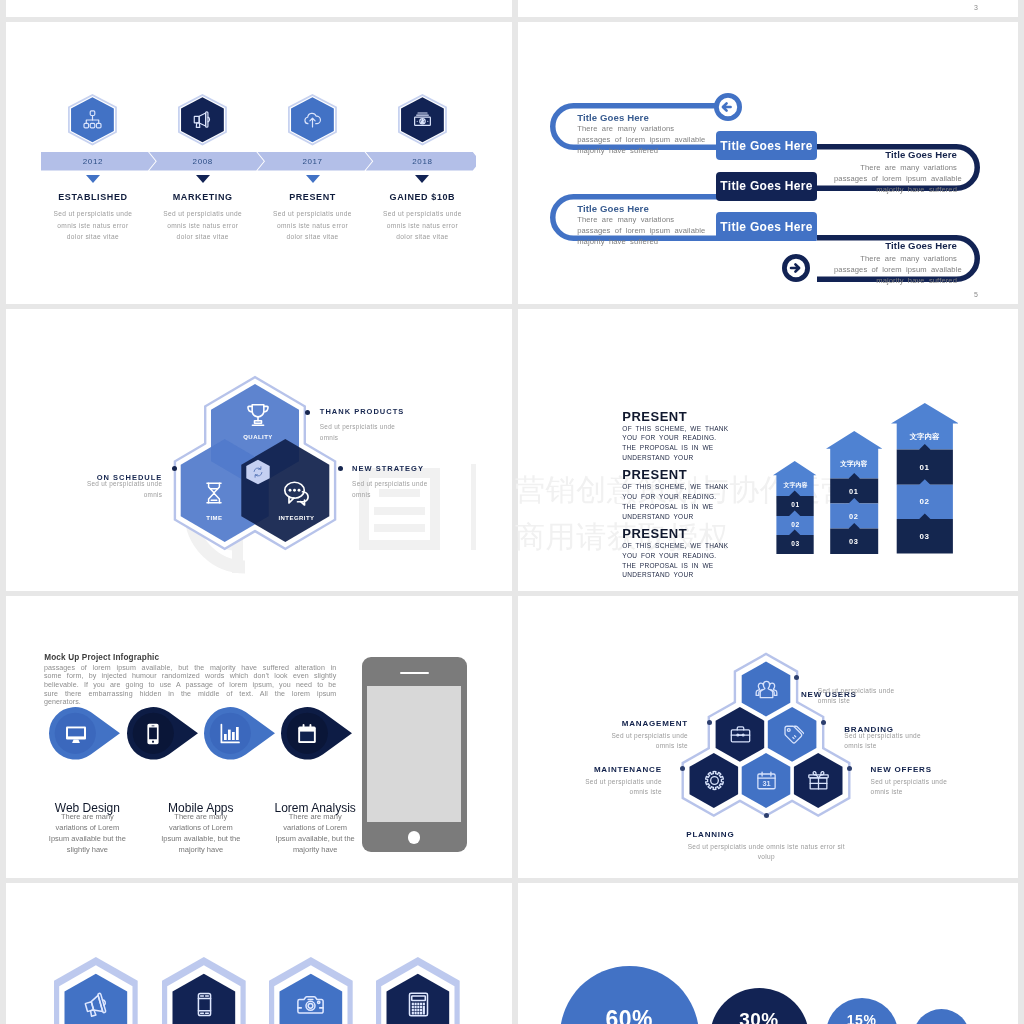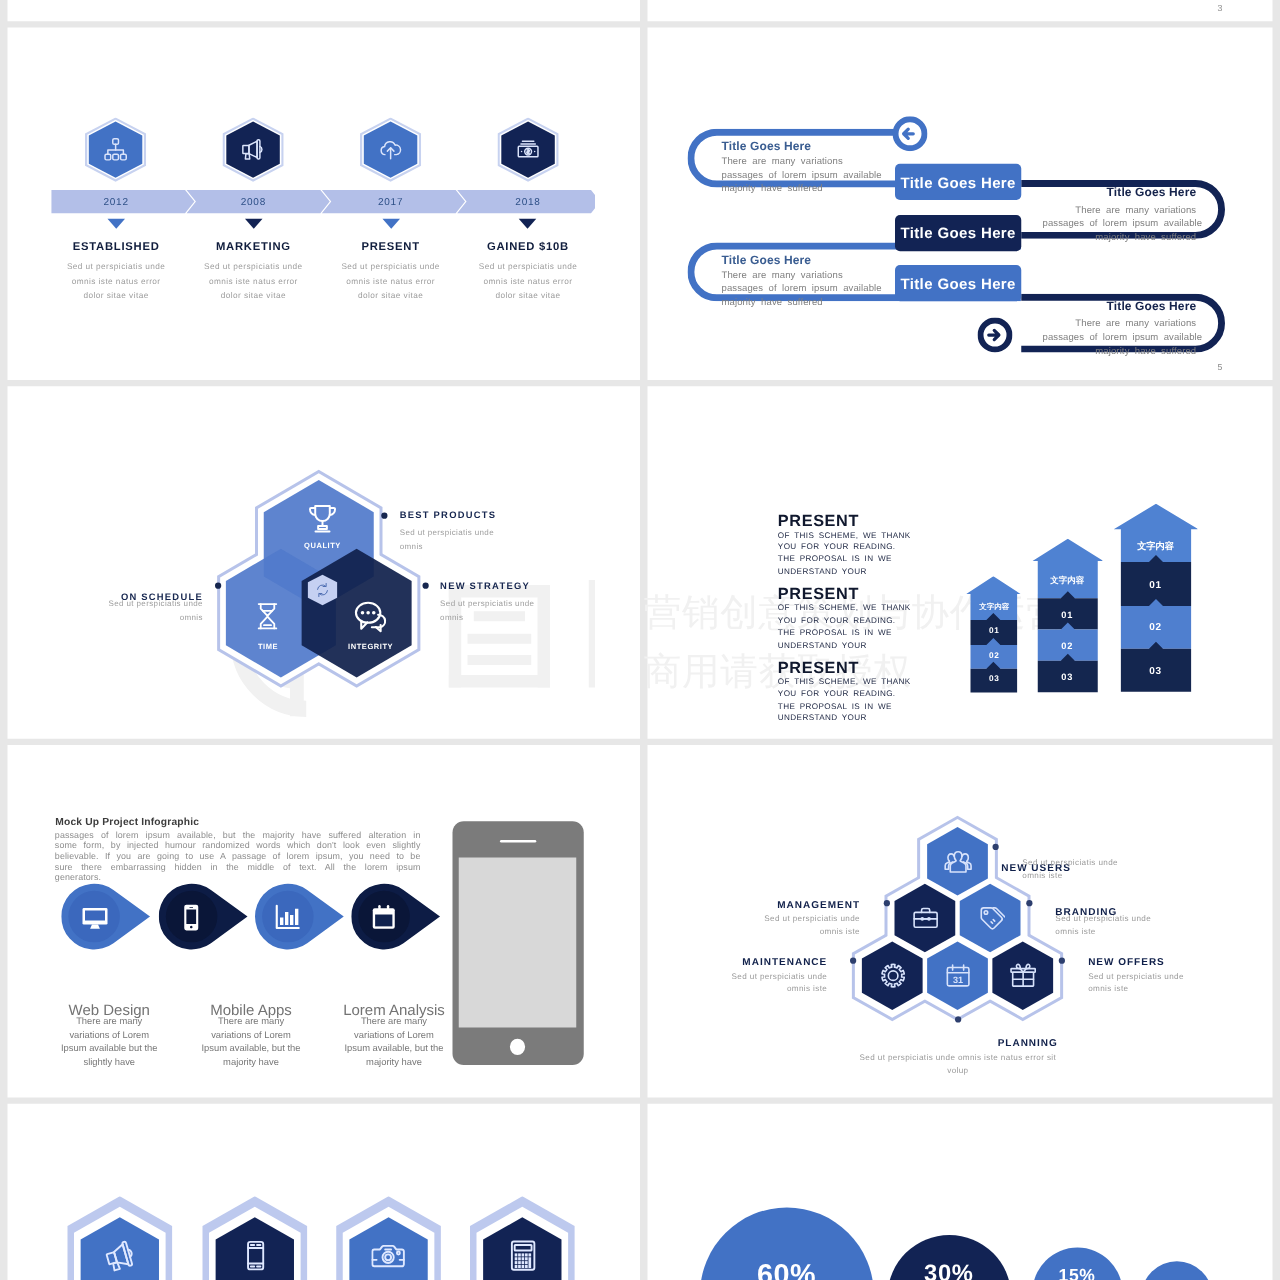--- a/index.html
+++ b/index.html
@@ -13,21 +13,21 @@
   .s1-p{position:absolute;font-size:6.6px;line-height:11.6px;color:#9c9c9c;text-align:center;letter-spacing:.35px;white-space:pre;}
   .lbl{position:absolute;box-sizing:border-box;display:flex;align-items:center;color:#fff;font-weight:bold;font-size:12px;letter-spacing:.3px;}
   .pt{position:absolute;font-weight:bold;font-size:9.6px;color:#3a5d91;letter-spacing:.1px;}
   .pp{position:absolute;font-size:7.6px;line-height:11.2px;color:#7f7f7f;letter-spacing:.1px;}
 
   
   .pres-h{position:absolute;font-size:13px;font-weight:bold;color:#10182e;letter-spacing:.5px;}
   .pres-p{position:absolute;font-size:6.5px;line-height:9.8px;color:#1b2440;letter-spacing:.3px;}
 
   
-  .s5-h{position:absolute;font-size:12px;color:#737373;text-align:center;}
+  .s5-h{position:absolute;font-size:12px;color:#0f172a;text-align:center;}
   .s5-p{position:absolute;font-size:7.5px;line-height:11px;color:#777;text-align:center;}
 
   
   .s6-h{position:absolute;font-size:8px;font-weight:bold;color:#10204a;letter-spacing:.8px;}
   .s6-p{position:absolute;font-size:6.5px;line-height:10px;color:#9a9a9a;letter-spacing:.3px;}
 
   .wm{position:absolute;pointer-events:none;}
 </style>
 </head>
 <body>
@@ -280,21 +280,21 @@
       </div>
       <div style="position:absolute;left:240.5px;top:205.89999999999995px;width:100px;text-align:center;font-size:6px;font-weight:bold;color:#fff;letter-spacing:.45px;">INTEGRITY</div>
       <div style="position:absolute;left:243px;top:154px;width:18px;height:18px;display:flex;align-items:center;justify-content:center;">
         <svg width="14" height="14" viewBox="0 0 24 24" fill="none" stroke="#4c6cb0" stroke-width="1.35" stroke-linecap="round" stroke-linejoin="round" style="color:#4c6cb0">
           <path d="M5.2 11.2 a6.8 6.8 0 0 1 11.4 -4.2"></path>
           <path d="M18.8 12.8 a6.8 6.8 0 0 1 -11.4 4.2"></path>
           <path d="M17 3 v4.2 h-4.2"></path>
           <path d="M7 21 v-4.2 h4.2"></path>
         </svg>
       </div>
-      <div style="position:absolute;left:313.8px;top:98px;font-size:7.5px;font-weight:bold;color:#16264f;letter-spacing:1px;">BEST PRODUCTS</div>
+      <div style="position:absolute;left:313.8px;top:98px;font-size:7.5px;font-weight:bold;color:#16264f;letter-spacing:1px;">THANK PRODUCTS</div>
       <div style="position:absolute;left:313.8px;top:112px;width:96px;font-size:6.4px;line-height:11px;color:#9d9d9d;letter-spacing:.3px;">Sed ut perspiciatis unde omnis</div>
       <div style="position:absolute;left:-3.6999999999999886px;top:164px;width:160px;text-align:right;font-size:7.5px;font-weight:bold;color:#16264f;letter-spacing:1px;">ON SCHEDULE</div>
       <div style="position:absolute;left:60.30000000000001px;top:168.60000000000002px;width:96px;text-align:right;font-size:6.4px;line-height:11px;color:#9d9d9d;letter-spacing:.3px;">Sed ut perspiciatis unde omnis</div>
       <div style="position:absolute;left:346.1px;top:154.60000000000002px;font-size:7.5px;font-weight:bold;color:#16264f;letter-spacing:1px;">NEW STRATEGY</div>
       <div style="position:absolute;left:346.1px;top:168.60000000000002px;width:96px;font-size:6.4px;line-height:11px;color:#9d9d9d;letter-spacing:.3px;">Sed ut perspiciatis unde omnis</div>
       <div style="position:absolute;left:299.3px;top:100.5px;width:5px;height:5px;border-radius:50%;background:#16264f;"></div>
       <div style="position:absolute;left:165.8px;top:157.10000000000002px;width:5px;height:5px;border-radius:50%;background:#16264f;"></div>
       <div style="position:absolute;left:331.6px;top:157.10000000000002px;width:5px;height:5px;border-radius:50%;background:#16264f;"></div>
     </div>
 </div>
@@ -492,21 +492,21 @@
       <div style="position:absolute;left:188.5px;top:123.79999999999995px;width:5px;height:5px;border-radius:50%;background:#2d3f6e;"></div>
       <div class="s6-h" style="left:326.29999999999995px;top:129px;text-align:right;">BRANDING</div>
       <div class="s6-p" style="left:326.29999999999995px;top:135.29999999999995px;width:96px;">Sed ut perspiciatis unde omnis iste</div>
       <div style="position:absolute;left:302.79999999999995px;top:123.79999999999995px;width:5px;height:5px;border-radius:50%;background:#2d3f6e;"></div>
       <div class="s6-h" style="left:-16.200000000000045px;top:169px;width:160px;text-align:right;">MAINTENANCE</div>
       <div class="s6-p" style="left:47.799999999999955px;top:181px;width:96px;text-align:right;">Sed ut perspiciatis unde omnis iste</div>
       <div style="position:absolute;left:162.29999999999995px;top:169.5px;width:5px;height:5px;border-radius:50%;background:#2d3f6e;"></div>
       <div class="s6-h" style="left:352.5px;top:169px;">NEW OFFERS</div>
       <div class="s6-p" style="left:352.5px;top:181px;width:96px;">Sed ut perspiciatis unde omnis iste</div>
       <div style="position:absolute;left:329px;top:169.5px;width:5px;height:5px;border-radius:50%;background:#2d3f6e;"></div>
-      <div class="s6-h" style="left:168.29999999999995px;top:233.70000000000005px;width:160px;text-align:right;">PLANNING</div>
+      <div class="s6-h" style="left:168.29999999999995px;top:233.70000000000005px;width:160px;text-align:left;">PLANNING</div>
       <div class="s6-p" style="left:168.29999999999995px;top:245.70000000000005px;width:160px;text-align:center;">Sed ut perspiciatis unde omnis iste natus error sit volup</div>
       <div style="position:absolute;left:245.79999999999995px;top:217.20000000000005px;width:5px;height:5px;border-radius:50%;background:#2d3f6e;"></div>
     </div>
 </div>
 
 <div class="slide" style="left:6px;top:883px;width:506px;height:141px;">
   <div id="s9">
       <svg width="89.7" height="87.5" viewBox="-44.85 956.5 89.7 87.5" style="position:absolute;left:45.449999999999996px;top:73.5px;">
         <path d="M 0 956.5 L 41.85 980.2617224880382 L 41.85 1044 L -41.85 1044 L -41.85 980.2617224880382 Z" fill="#bdc9ee"></path>
         <path d="M 0 964.8199999999999 L 36.65 985.629250398724 L 36.65 1044 L -36.65 1044 L -36.65 985.629250398724 Z" fill="#ffffff"></path>

